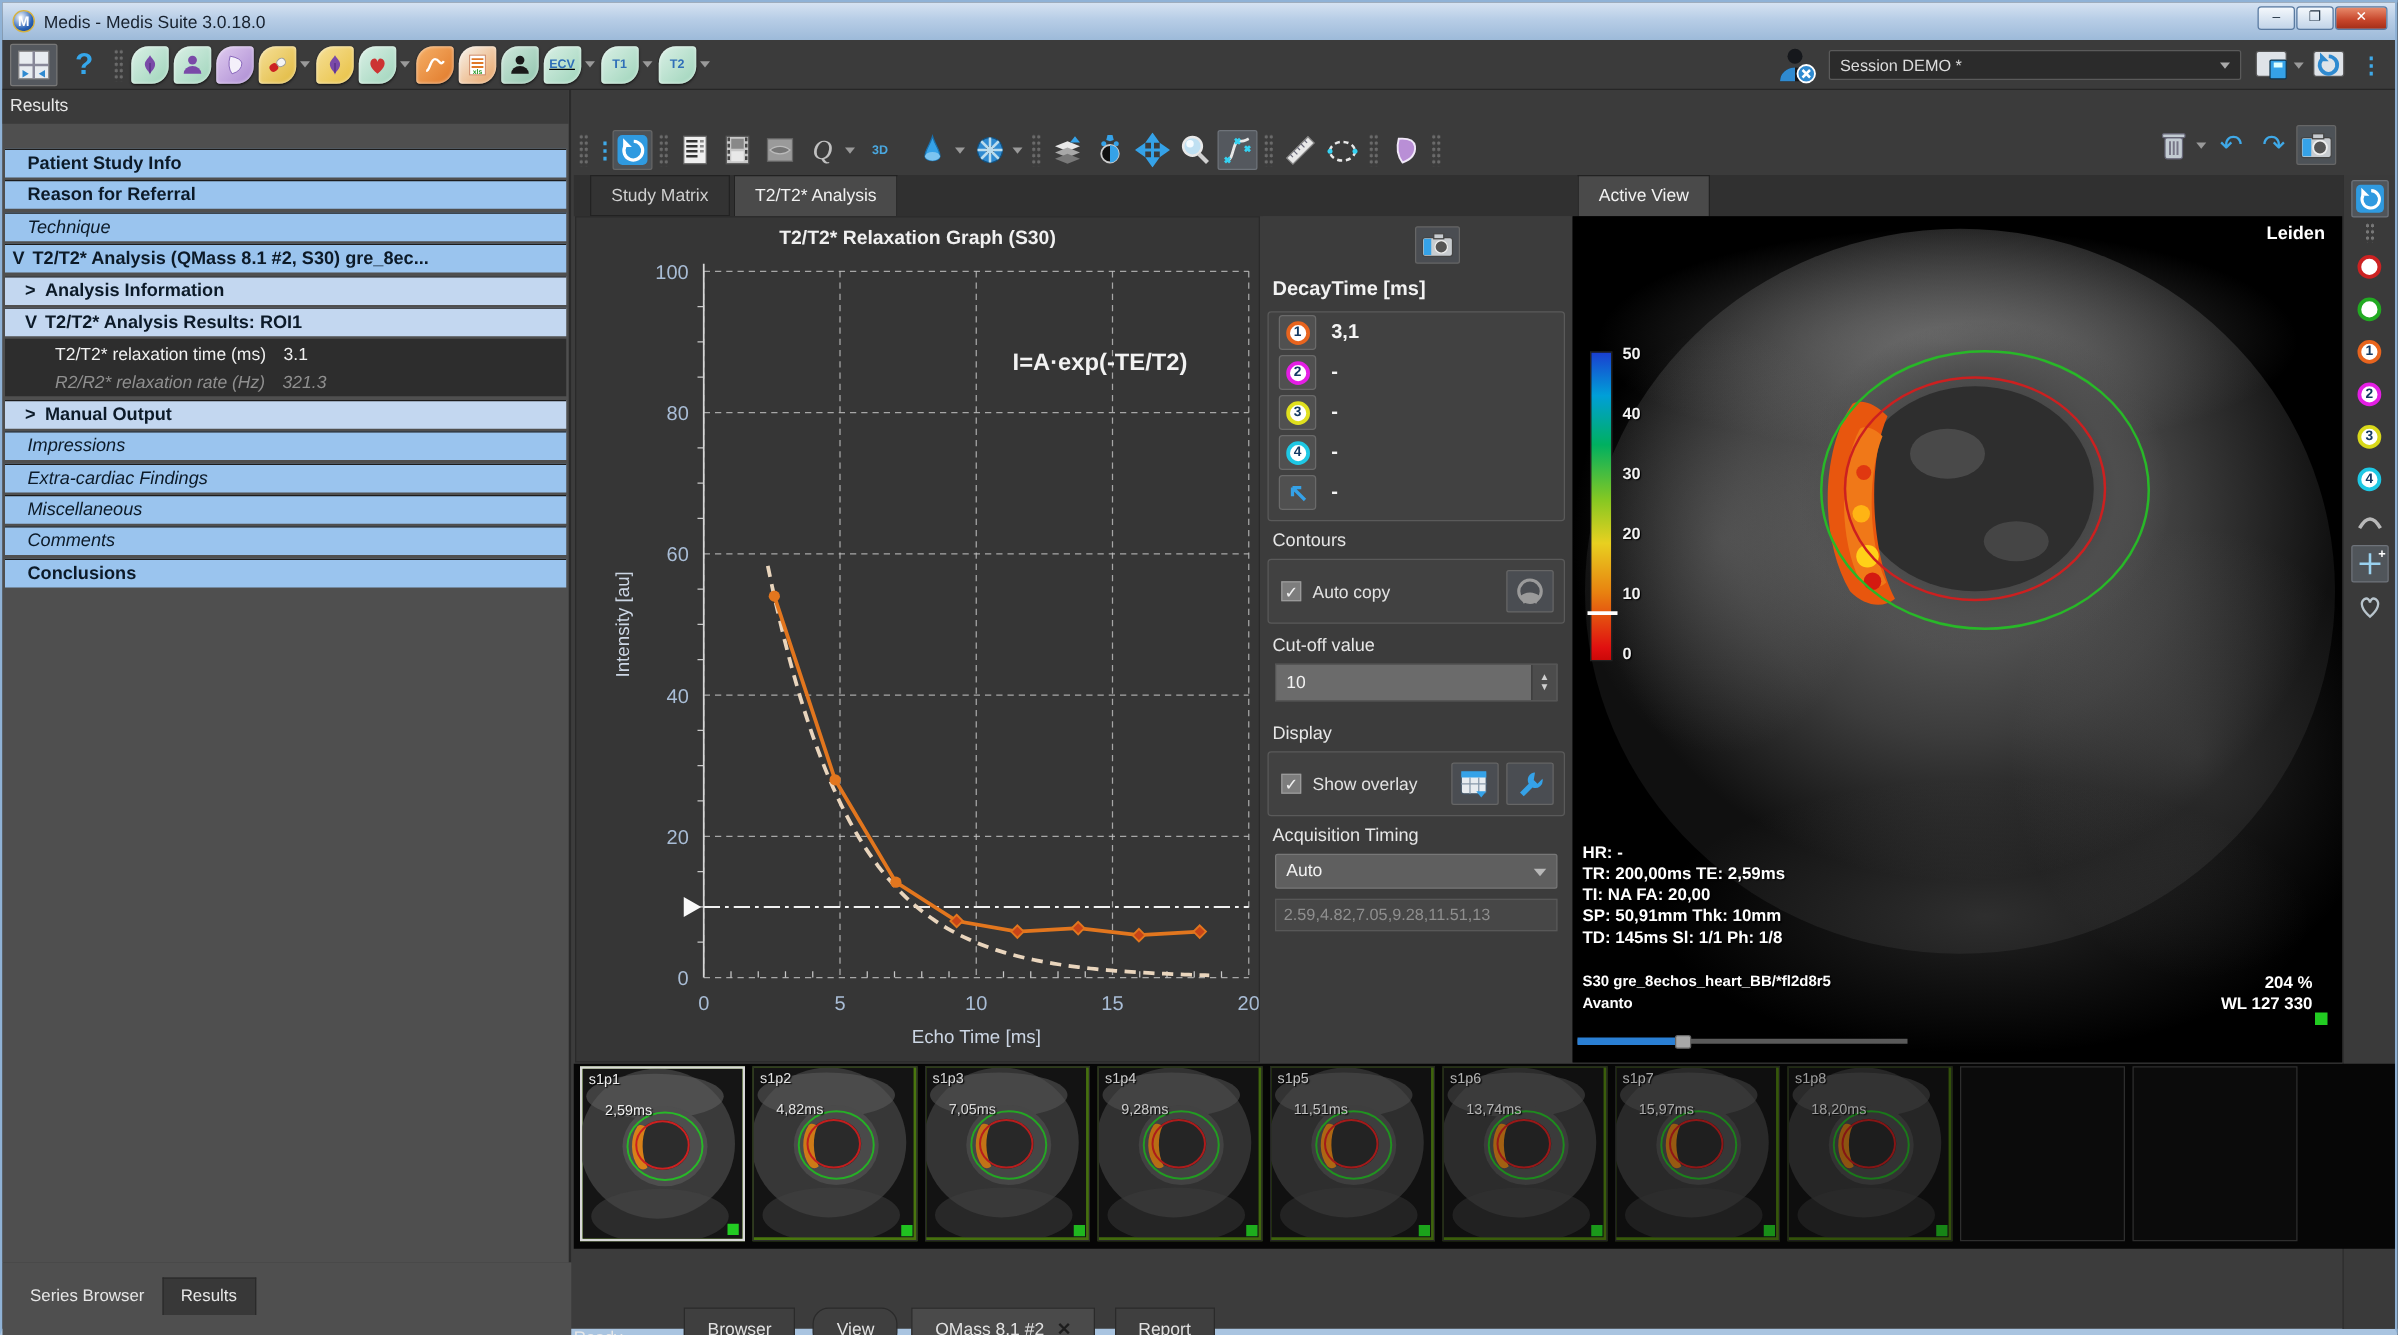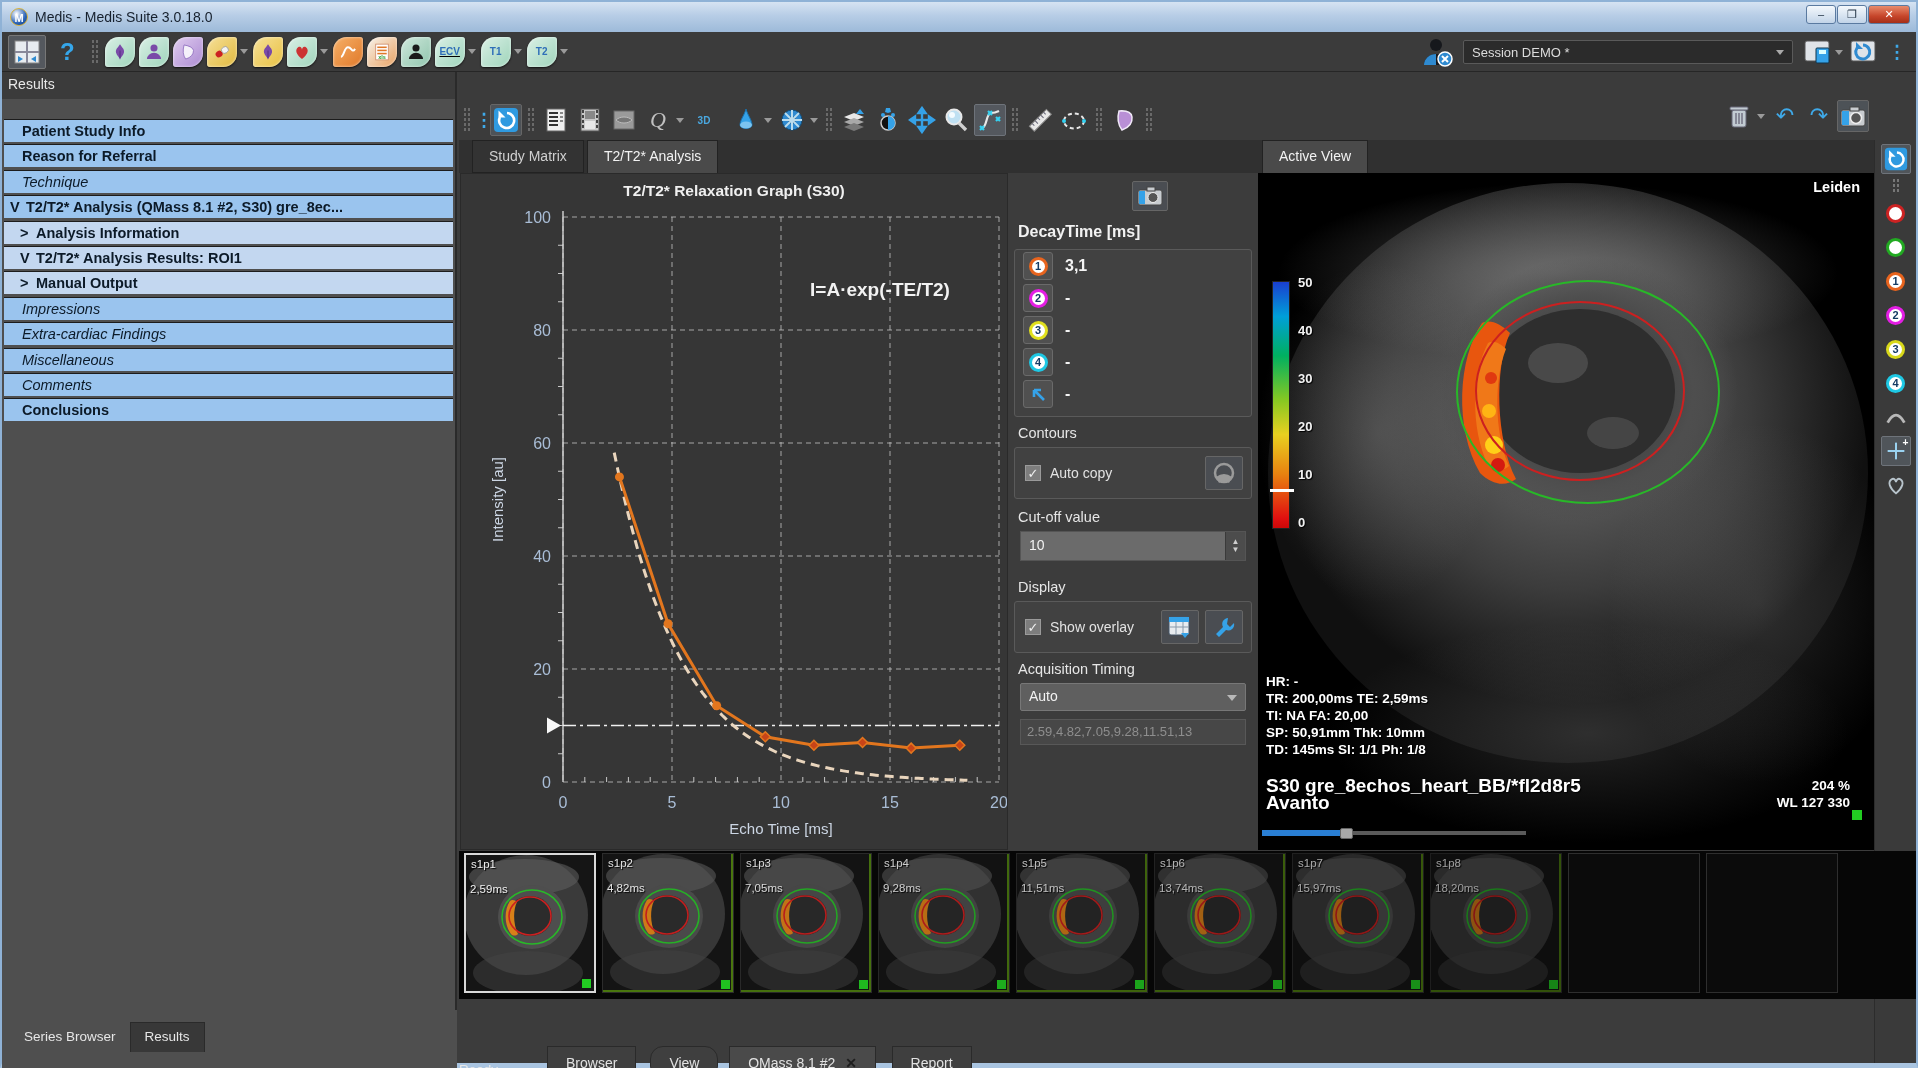--- a/index.html
+++ b/index.html
@@ -101,41 +101,41 @@
     color:#8e8e8e; font-size:13px; padding:4px 6px; white-space:nowrap; overflow:hidden; }
 
   
   #active-view { position:absolute; left:1256px; top:171px; width:618px; height:677px; background:#000; overflow:hidden; }
   #av-watermark { position:absolute; right:16px; top:6px; color:#fff; font-weight:bold; font-size:14.5px; }
   #colorbar { position:absolute; left:14px; top:108px; width:18px; height:248px; border:1px solid #222;
     background:linear-gradient(#1a3fd0,#009fd8 14%,#00b060 30%,#86c822 48%,#e8d020 62%,#e88210 78%,#e01010 96%,#cc0808); }
   #cb-marker { position:absolute; left:-3px; top:207px; width:24px; height:3px; background:#fff; }
   .cb-tick { position:absolute; left:40px; color:#f2f2f2; font-size:13px; font-weight:bold; text-shadow:1px 1px 1px #000; }
   #av-info { position:absolute; left:8px; top:500px; color:#fff; font-weight:bold; font-size:13.5px; line-height:17px; text-shadow:1px 1px 1px #000; }
-  #av-series { position:absolute; left:8px; top:604px; color:#fff; font-weight:bold; font-size:19px; line-height:17px; text-shadow:1px 1px 1px #000;}
+  #av-series { position:absolute; left:8px; top:604px; color:#fff; font-weight:bold; font-size:12px; line-height:17px; text-shadow:1px 1px 1px #000;}
   #av-right { position:absolute; right:26px; top:604px; color:#fff; font-weight:bold; font-size:13.5px; line-height:17px; text-align:right; text-shadow:1px 1px 1px #000;}
   #av-green-sq { position:absolute; right:14px; top:637px; width:10px; height:10px; background:#22cc22; }
   #av-slider { position:absolute; left:4px; top:655px; width:264px; height:10px; }
   #av-slider .track { position:absolute; top:3px; width:100%; height:4px; background:#5a5a5a; }
   #av-slider .fill { position:absolute; top:2px; width:80px; height:6px; background:#2a7fd4; }
   #av-slider .handle { position:absolute; left:78px; top:0; width:13px; height:11px; background:#a8a8a8; border:1px solid #666; border-radius:2px; }
 
   
   #rightbar { position:absolute; right:0; top:138px; width:42px; bottom:0; background:#3a3a3a; border-left:1px solid #2c2c2c; }
   .rb-item { width:30px; height:30px; margin:4px auto; display:flex; align-items:center; justify-content:center; border-radius:2px; }
   .rb-item.pressed { background:#50555a; border:1px solid #6e737a; }
   .rb-handle { width:8px; height:16px; margin:4px auto;
     background-image:radial-gradient(#777 1px, transparent 1.3px); background-size:4px 5px; }
 
   
   #thumbstrip { position:absolute; left:457px; top:849px; right:0; height:148px; background:#060606; }
   .thumb { position:absolute; top:2px; width:132px; height:140px; background:#4d7c0f; border:1px solid #2e2e2e; }
   .thumb.selected { border:2px solid #d8d8d8; }
   .thumb .tlabel { position:absolute; left:5px; top:3px; color:#f0f0f0; font-size:11.5px; text-shadow:1px 1px 1px #000; }
-  .thumb .ttime { position:absolute; left:4px; top:28px; color:#f0f0f0; font-size:11.5px; text-shadow:1px 1px 1px #000; }
+  .thumb .ttime { position:absolute; left:18px; top:28px; color:#f0f0f0; font-size:11.5px; text-shadow:1px 1px 1px #000; }
   .thumb .gsq { position:absolute; right:3px; bottom:3px; width:9px; height:9px; background:#22cc22; }
   .thumb.empty { background:#0b0b0b; }
 
   
   #statusbar { position:absolute; left:457px; top:1060px; color:#e8e8e8; font-size:13.5px; }
   #bottombar { position:absolute; left:457px; top:1028px; right:0; height:35px; }
   .btab { position:absolute; top:16px; height:33px; padding:8px 18px 0 18px; color:#e2e2e2; font-size:14px; background:#3f3f3f; border:1px solid #2a2a2a; }
   .btab.active { background:#4a4a4a; height:35px; }
   .btab .close-x { margin-left:10px; color:#1d1d1d; font-weight:bold; }
 </style>
@@ -271,20 +271,30 @@
 
   <div id="sidebar">
     <div id="sidebar-header">Results</div>
     <div id="result-list">
         <div class="ritem normal bold"><span>Patient Study Info</span></div>
         <div class="ritem normal bold"><span>Reason for Referral</span></div>
         <div class="ritem normal italic"><span>Technique</span></div>
         <div class="ritem normal bold"><span class="pfx">V</span><span>T2/T2* Analysis (QMass 8.1 #2, S30) gre_8ec...</span></div>
         <div class="ritem light bold"><span class="pfx">&gt;</span><span>Analysis Information</span></div>
         <div class="ritem light bold"><span class="pfx">V</span><span>T2/T2* Analysis Results: ROI1</span></div>
+        <div class="darkrows">
+          <div class="drow">
+            <span class="dlab">T2/T2* relaxation time (ms)</span>
+            <span class="dval">3.1</span>
+          </div>
+          <div class="drow italic">
+            <span class="dlab">R2/R2* relaxation rate (Hz)</span>
+            <span class="dval">321.3</span>
+          </div>
+        </div>
         <div class="ritem light bold"><span class="pfx">&gt;</span><span>Manual Output</span></div>
         <div class="ritem normal italic"><span>Impressions</span></div>
         <div class="ritem normal italic"><span>Extra-cardiac Findings</span></div>
         <div class="ritem normal italic"><span>Miscellaneous</span></div>
         <div class="ritem normal italic"><span>Comments</span></div>
         <div class="ritem normal bold"><span>Conclusions</span></div>
       </div>
     <div id="sidebar-bottom"><div class="sb-tab" style="margin-left: 8px;">Series Browser</div><div class="sb-tab active">Results</div></div>
   </div>
 

